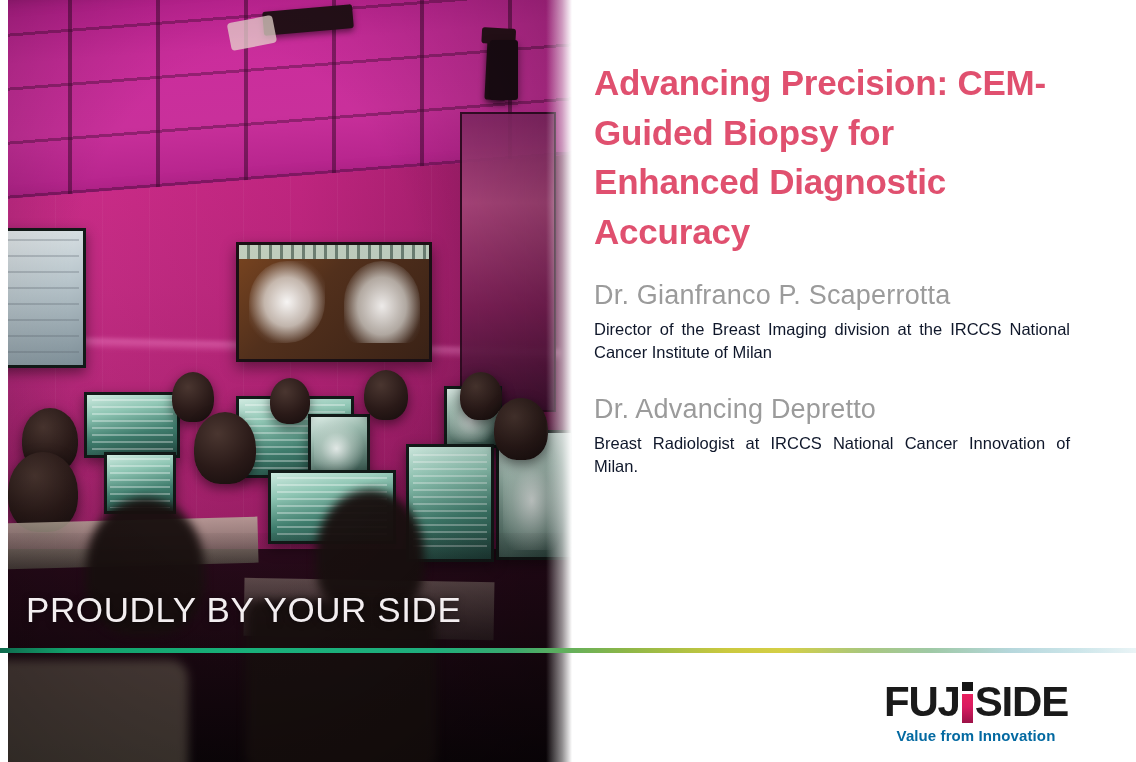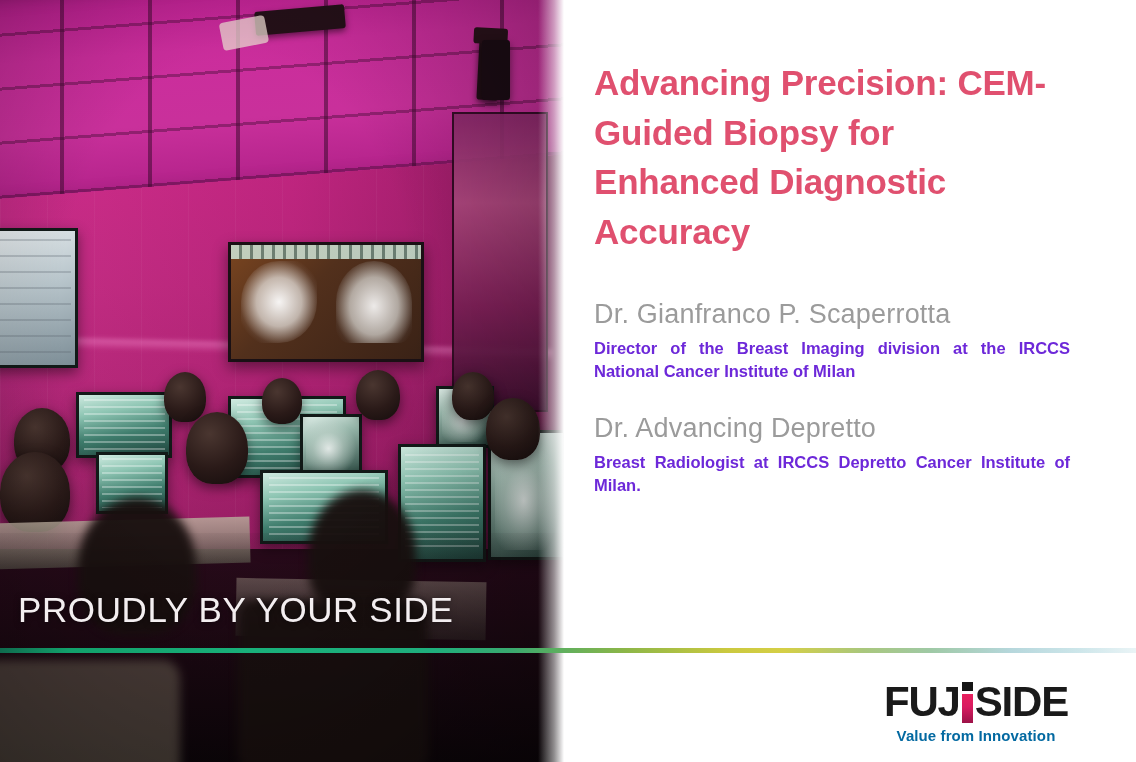--- a/index.html
+++ b/index.html
@@ -12,21 +12,21 @@
   }
   .slide {
     position:relative;
     width:1136px; height:762px;
     background:#ffffff;
     overflow:hidden;
   }
 
   
   .photo-panel {
-    position:absolute; left:0; top:0;
+    position:absolute; left:8px; top:0;
     width:564px; height:762px;
     overflow:hidden;
     background:#2b0a1c;
   }
   .photo-stage { position:absolute; inset:0; }
 
   
   .wall {
     position:absolute; left:0; top:0; width:100%; height:72%;
     background:
@@ -181,29 +181,29 @@
   
   .content {
     position:absolute; left:594px; top:0;
     width:500px; height:728px;
   }
   .deck-title {
     position:absolute; top:58px; left:0; width:470px;
     font-size:35px; font-weight:bold; line-height:1.42;
     color:#e0506f; letter-spacing:-.2px;
   }
-  .speakers { position:absolute; top:278px; left:0; width:476px;margin-top:19px; }
+  .speakers { position:absolute; top:278px; left:0; width:476px; }
   .speaker { margin-bottom:28px; }
   .speaker-name {
     font-size:27px; font-weight:400; color:#9b9b9b;
     letter-spacing:.2px; line-height:1.28;
   }
   .speaker-role {
     margin-top:5px;
-    font-size:16.5px; font-weight:700; color:#6d28d9;
+    font-size:16.5px; font-weight:400; color:#0f172a;
     line-height:1.42; text-align:justify; text-justify:inter-word;
   }
 
   
   .logo {
     position:absolute; right:68px; bottom:18px;
     text-align:center;
   }
   .logo-word {
     font-size:42px; font-weight:bold; letter-spacing:-1.2px;
@@ -317,21 +317,21 @@
 
     <div class="speakers">
 
       <div class="speaker">
         <div class="speaker-name">Dr. Gianfranco P. Scaperrotta</div>
         <div class="speaker-role">Director of the Breast Imaging division at the IRCCS National Cancer Institute of Milan</div>
       </div>
 
       <div class="speaker">
         <div class="speaker-name">Dr. Advancing Depretto</div>
-        <div class="speaker-role">Breast Radiologist at IRCCS Depretto Cancer Institute of Milan.</div>
+        <div class="speaker-role">Breast Radiologist at IRCCS National Cancer Innovation of Milan.</div>
       </div>
 
     </div>
   </div>
 
   <div class="logo">
     <div class="logo-word">
       <span class="fuji">FUJ</span>
       <span class="logo-i">
         <span class="dot"></span>

